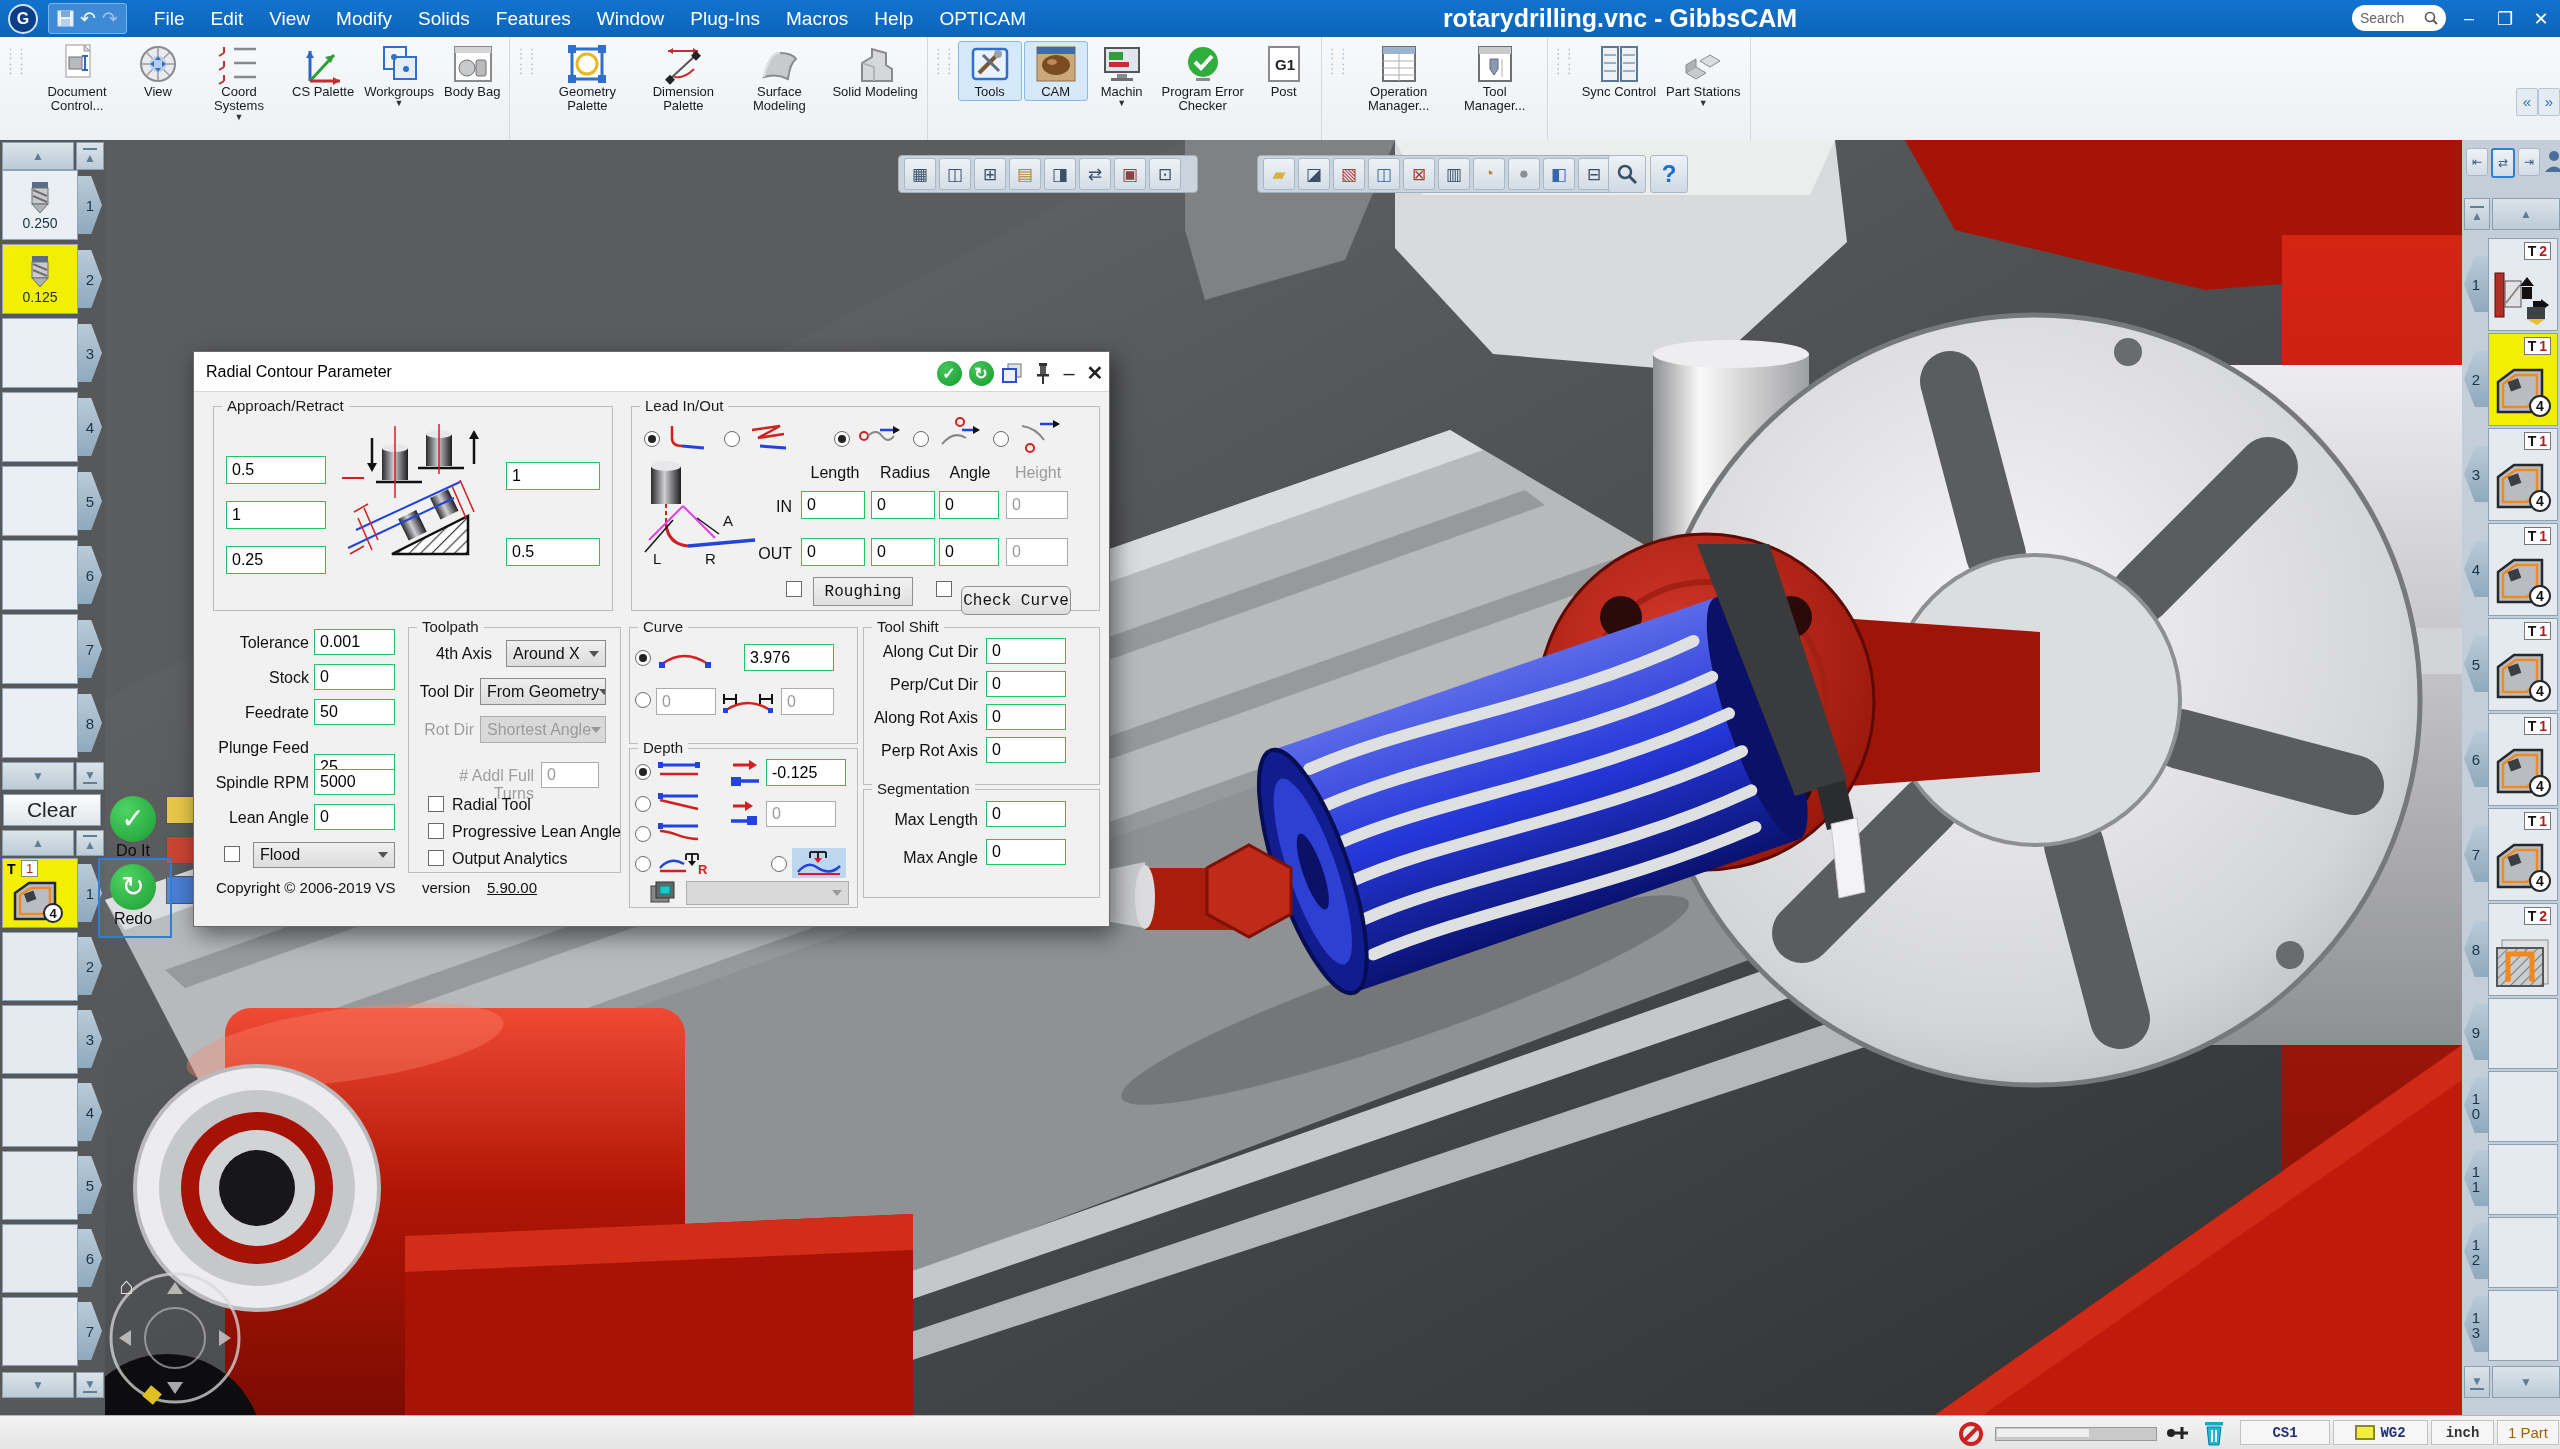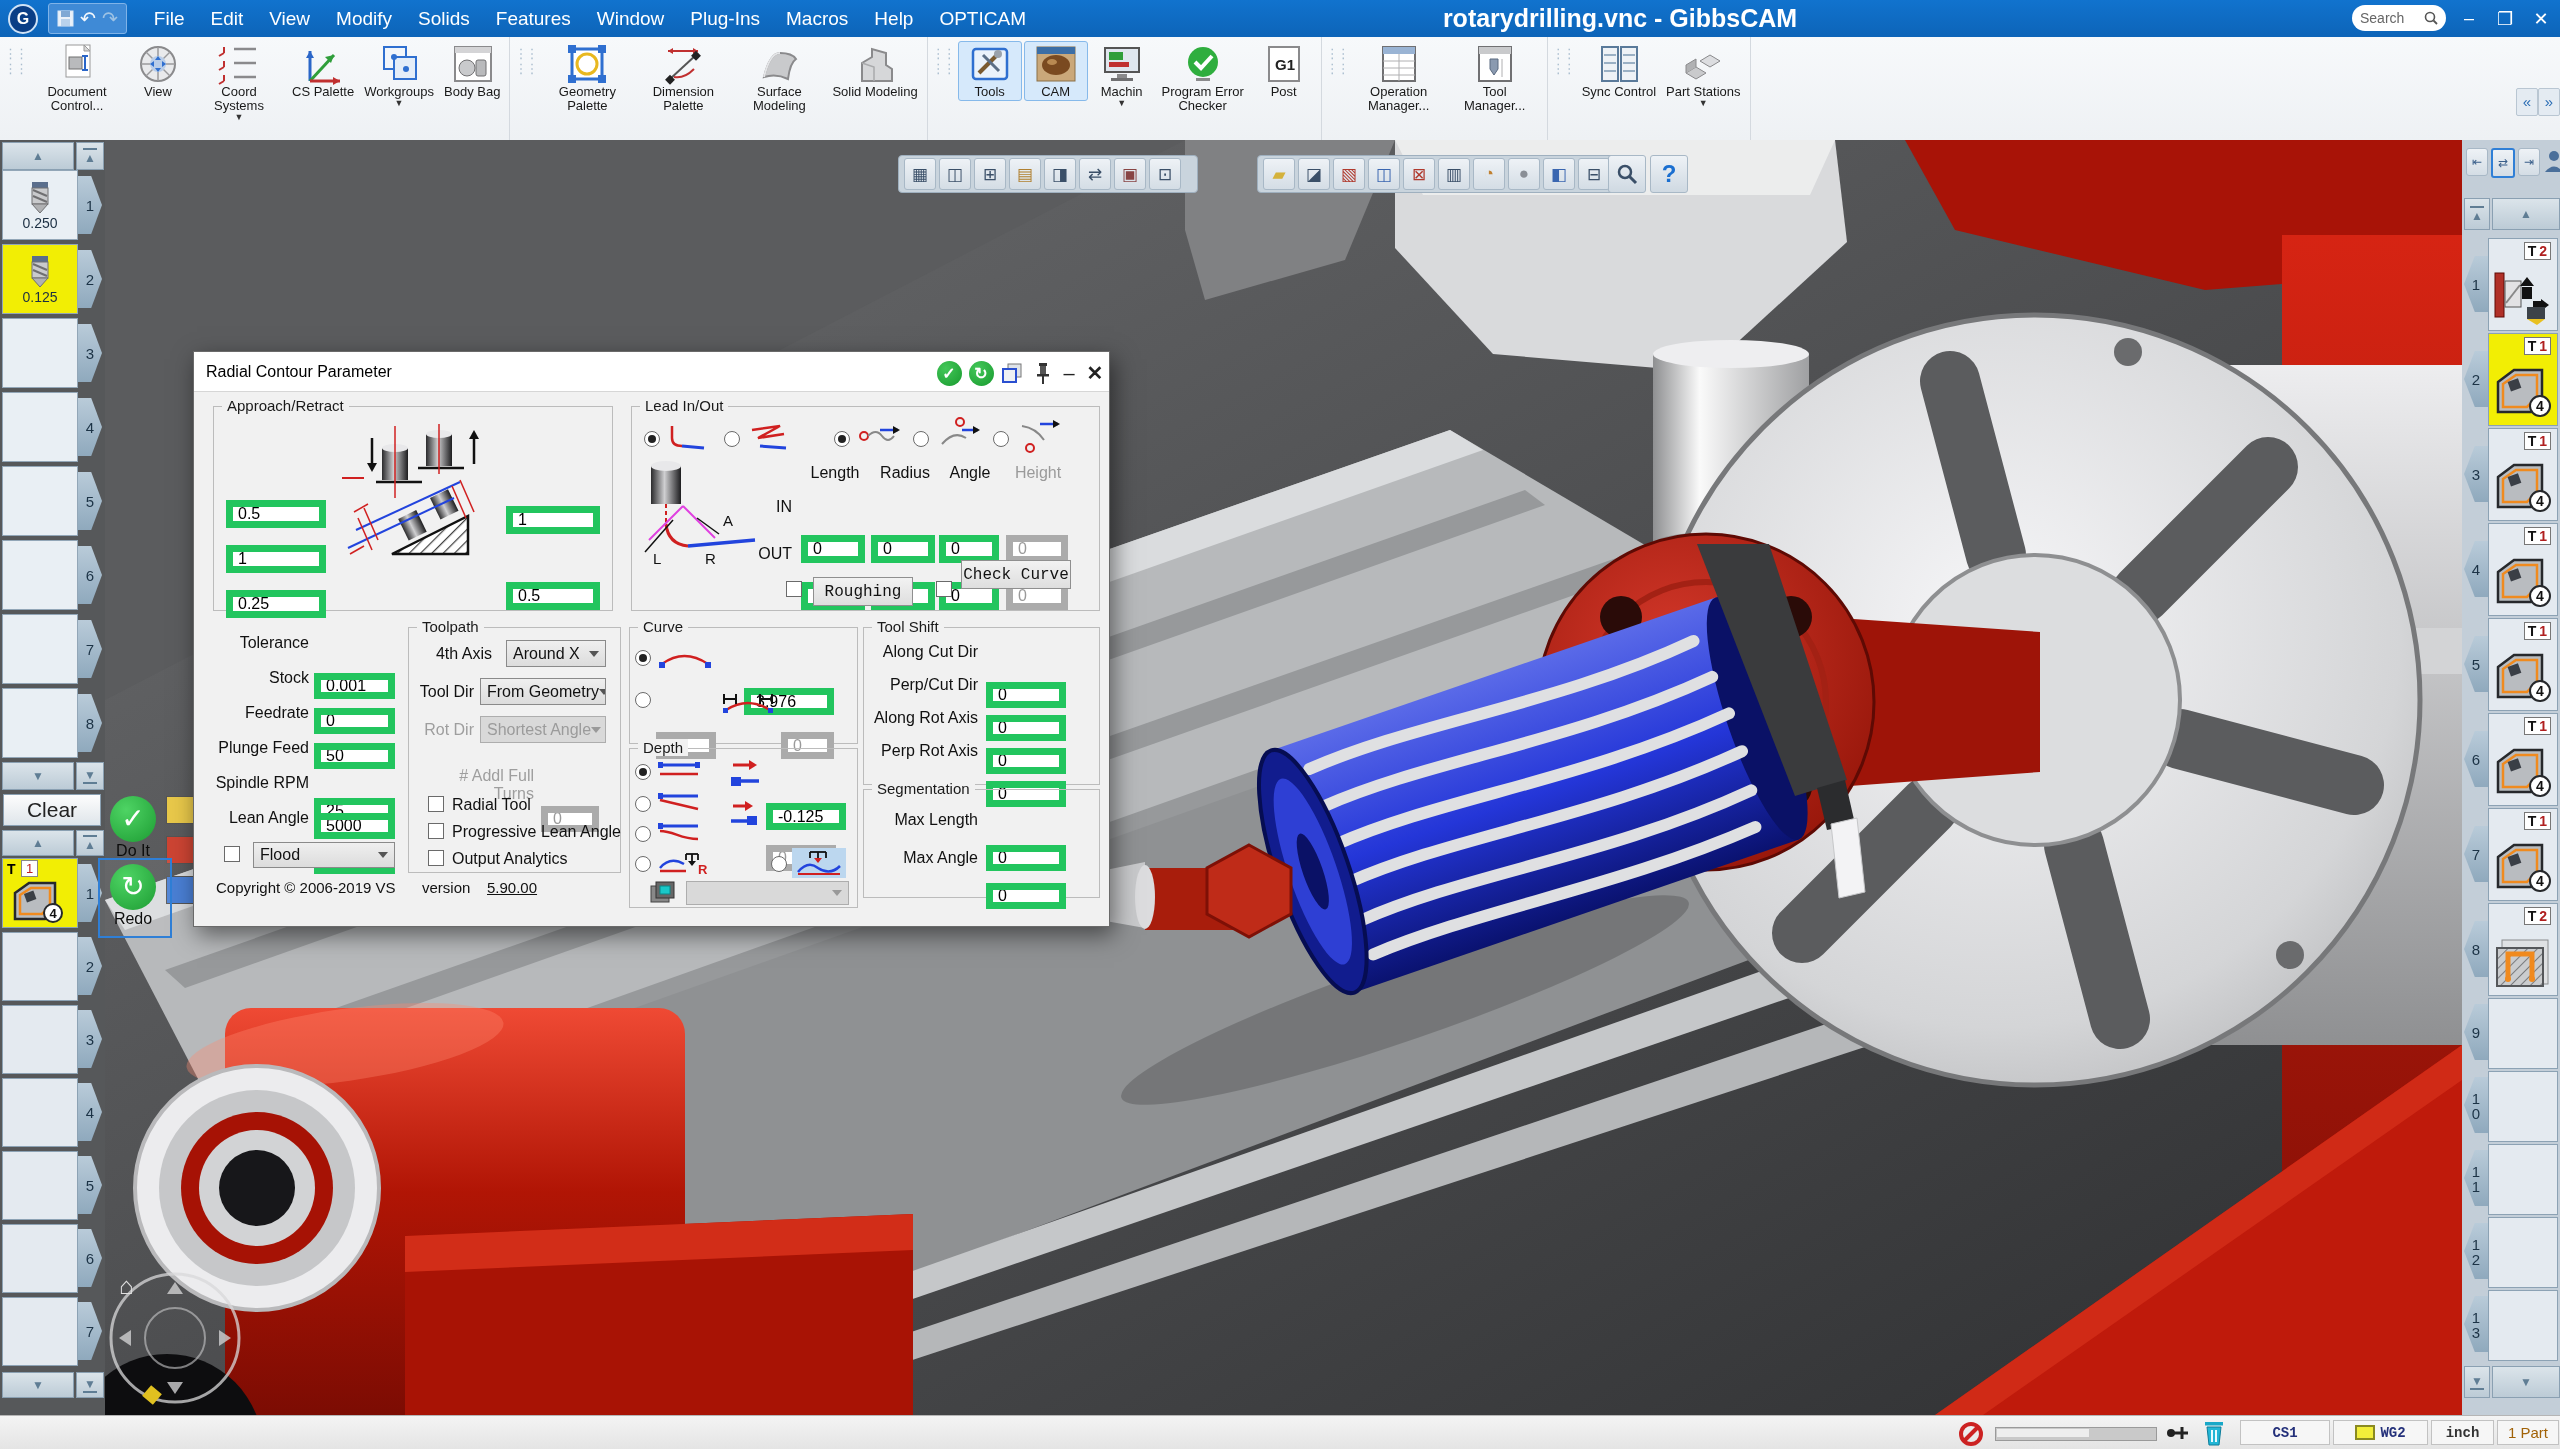--- a/index.html
+++ b/index.html
@@ -78,22 +78,22 @@
   .dlg{position:absolute;left:193px;top:351px;width:915px;height:574px;background:#f1f1f1;border:1px solid #6a6a6a;
        box-shadow:4px 8px 22px rgba(0,0,0,.5);font-size:16px;color:#111;}
   .dtitle{position:absolute;left:0;top:0;width:100%;height:40px;background:#fff;border-bottom:1px solid #d6d6d6;
        display:flex;align-items:center;box-sizing:border-box;}
   .dtitle .txt{font-size:16px;margin-left:12px;color:#000;}
   .dico{position:absolute;top:8px;width:26px;height:26px;display:flex;align-items:center;justify-content:center;}
   .gcirc2{width:25px;height:25px;border-radius:50%;background:radial-gradient(circle at 35% 30%,#43c759,#189a2e);
        color:#fff;font-size:16px;font-weight:bold;line-height:25px;text-align:center;}
   .gbox{position:absolute;border:1px solid #bcbcbc;}
   .glegend{position:absolute;top:-10px;left:8px;background:#f1f1f1;padding:0 5px;font-size:15px;color:#1a1a1a;}
-  .fld{position:absolute;border:7px solid #22c55e;background:#fff;font-size:16px;font-family:"Liberation Sans",sans-serif;
-       padding:0 5px;box-sizing:border-box;color:#000;margin-top:44px;}
+  .fld{position:absolute;border:1px solid #22c55e;background:#fff;font-size:16px;font-family:"Liberation Sans",sans-serif;
+       padding:0 5px;box-sizing:border-box;color:#000;}
   .fldD{border-color:#ababab;color:#9a9a9a;}
   .plabel{position:absolute;text-align:right;font-size:16px;color:#111;}
   .plabel.dis{color:#9e9e9e;}
   .dd{position:absolute;background:linear-gradient(#efefef,#dcdcdc);border:1px solid #8a8a8a;display:flex;
        align-items:center;justify-content:space-between;padding:0 6px;box-sizing:border-box;font-size:16px;}
   .ddD{background:#d9d9d9;color:#9b9b9b;border-color:#adadad;}
   .chev{width:0;height:0;border-left:5px solid transparent;border-right:5px solid transparent;border-top:6px solid #555;}
   .ddD .chev{border-top-color:#999;}
   .radio{position:absolute;width:16px;height:16px;border:1px solid #6a6a6a;border-radius:50%;background:#fff;box-sizing:border-box;}
   .radio.sel::after{content:"";position:absolute;left:3px;top:3px;width:8px;height:8px;border-radius:50%;background:#222;}
@@ -961,21 +961,21 @@
     <input class="fld" style="left: 745px; top: 139px; width: 60px; height: 28px;" value="0">
     <input class="fld fldD" style="left: 812px; top: 139px; width: 62px; height: 28px;" disabled="" value="0">
     <div class="plabel" style="left:548px;top:193px;width:50px;">OUT</div>
     <input class="fld" style="left: 607px; top: 186px; width: 64px; height: 28px;" value="0">
     <input class="fld" style="left: 677px; top: 186px; width: 64px; height: 28px;" value="0">
     <input class="fld" style="left: 745px; top: 186px; width: 60px; height: 28px;" value="0">
     <input class="fld fldD" style="left: 812px; top: 186px; width: 62px; height: 28px;" disabled="" value="0">
     <span class="cb" style="left:592px;top:229px;"></span>
     <div class="btn" style="left:619px;top:225px;width:98px;height:27px;">Roughing</div>
     <span class="cb" style="left:742px;top:229px;"></span>
-    <div class="btn" style="left:767px;top:208px;width:108px;height:27px;">Check Curve</div>
+    <div class="btn" style="left:767px;top:234px;width:108px;height:27px;border-radius:6px;">Check Curve</div>
     <svg class="abs" style="left:449px;top:108px;" width="120" height="112">
       <rect x="8" y="6" width="30" height="38" fill="url(#toolG)"></rect>
         <ellipse cx="23" cy="6" rx="15" ry="5" fill="#e8e8ea"></ellipse>
       <line x1="23" y1="44" x2="23" y2="64" stroke="#d02020" stroke-width="2" stroke-dasharray="4 3"></line>
       <path d="M23 64 Q25 84 45 86" fill="none" stroke="#d02020" stroke-width="3"></path>
       <line x1="45" y1="86" x2="112" y2="80" stroke="#2244dd" stroke-width="3.5"></line>
       <g stroke="#e040e0" stroke-width="2">
           <line x1="6" y1="80" x2="40" y2="46"></line>
           <line x1="40" y1="46" x2="72" y2="78"></line>
         </g>

